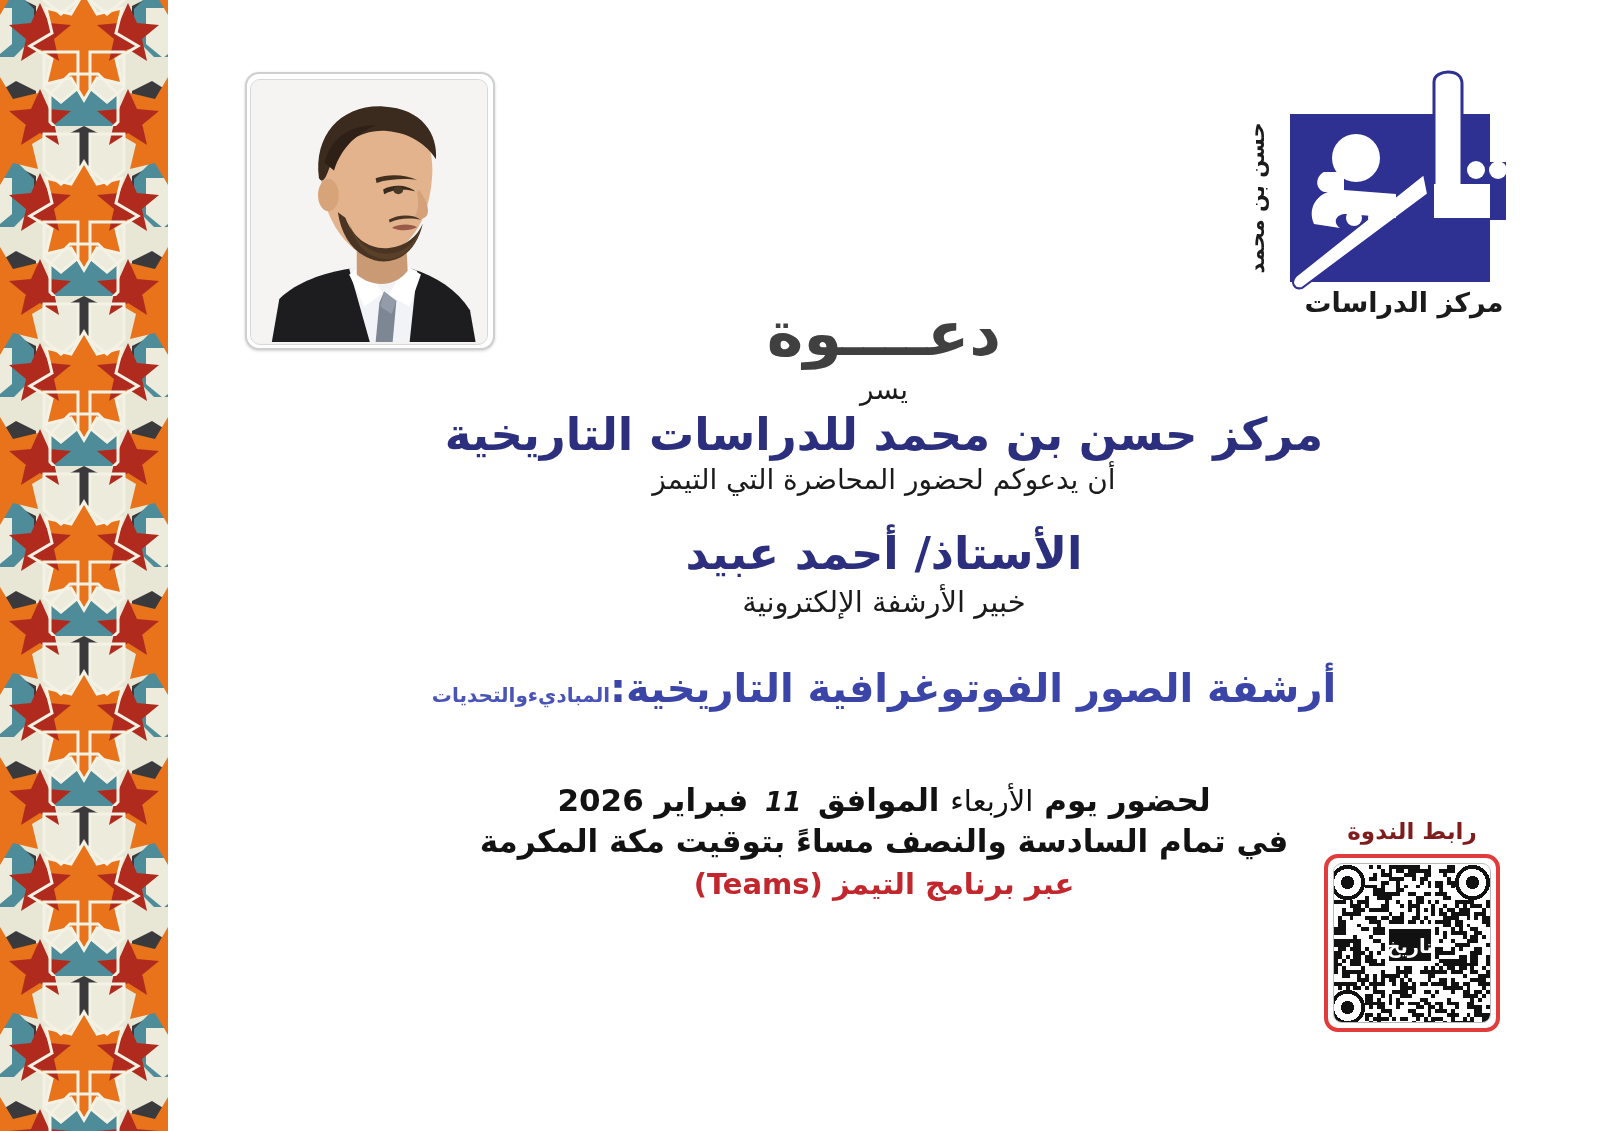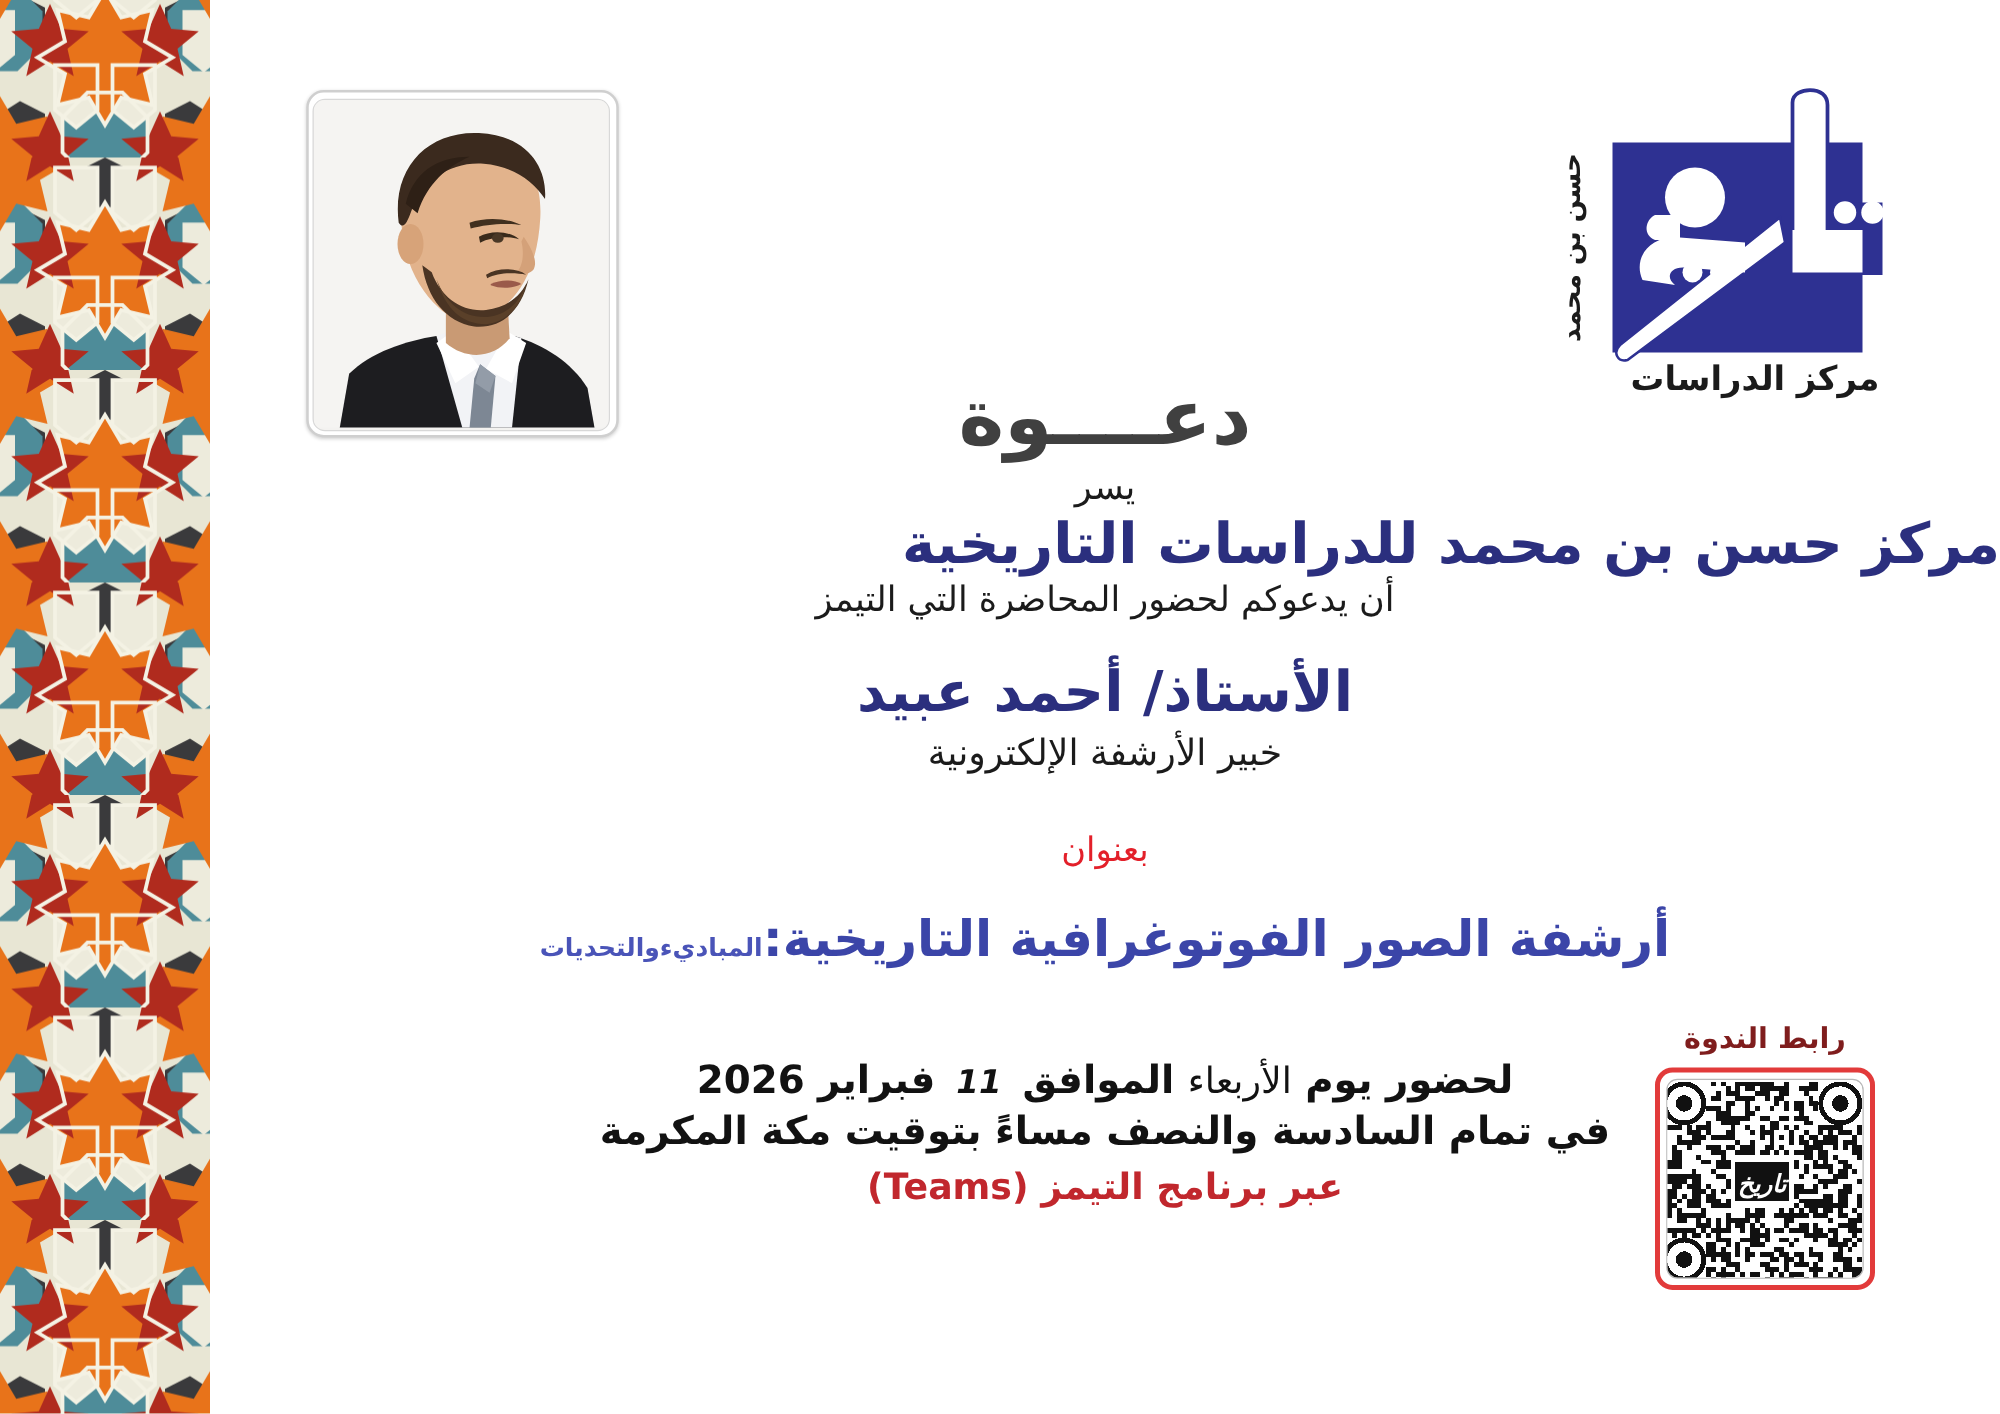--- a/index.html
+++ b/index.html
@@ -91,21 +91,20 @@
     color: #1b1b1b;
     font-size: 28px;
     font-weight: 400;
     margin: 0 0 4px 0;
   }
   #center-name {
     color: #2B2F7E;
     font-size: 45px;
     font-weight: 700;
     margin: 0 0 4px 0;
-    text-align: right;
   }
   #invite-sentence {
     color: #1b1b1b;
     font-size: 28px;
     font-weight: 400;
     margin: 0 0 34px 0;
   }
   #speaker-name {
     color: #2B2F7E;
     font-size: 45px;
@@ -189,21 +188,20 @@
   }
   #qr-outer {
     width: 176px;
     height: 178px;
     margin: 0 auto;
     border: 4px solid #E23B3B;
     border-radius: 14px;
     background: #ffffff;
     box-sizing: border-box;
     padding: 5px;
-    font-style: italic;
   }
   #qr-inner {
     width: 100%;
     height: 100%;
     border: 1px solid #b9b9b9;
     border-radius: 9px;
     overflow: hidden;
     background: #ffffff;
     box-sizing: border-box;
   }
@@ -349,21 +347,20 @@
   <p id="lead-word" class="line">يسر</p>
 
   <p id="center-name" class="line">مركز حسن بن محمد للدراسات التاريخية</p>
 
   <p id="invite-sentence" class="line">أن يدعوكم لحضور المحاضرة التي التيمز</p>
 
   <p id="speaker-name" class="line">الأستاذ/  أحمد عبيد</p>
 
   <p id="speaker-role" class="line">خبير الأرشفة الإلكترونية</p>
 
-  <p id="titled-label" class="line">بعنوان</p>
 
   <p id="lecture-title" class="line">
     <span class="title-main">أرشفة الصور الفوتوغرافية التاريخية:</span><span class="title-sub">المباديءوالتحديات</span>
   </p>
 
   <div id="datetime-block">
     <p id="date-line" class="line">
       <span>لحضور يوم</span>
       <span class="weekday">الأربعاء</span>
       <span>الموافق</span>

